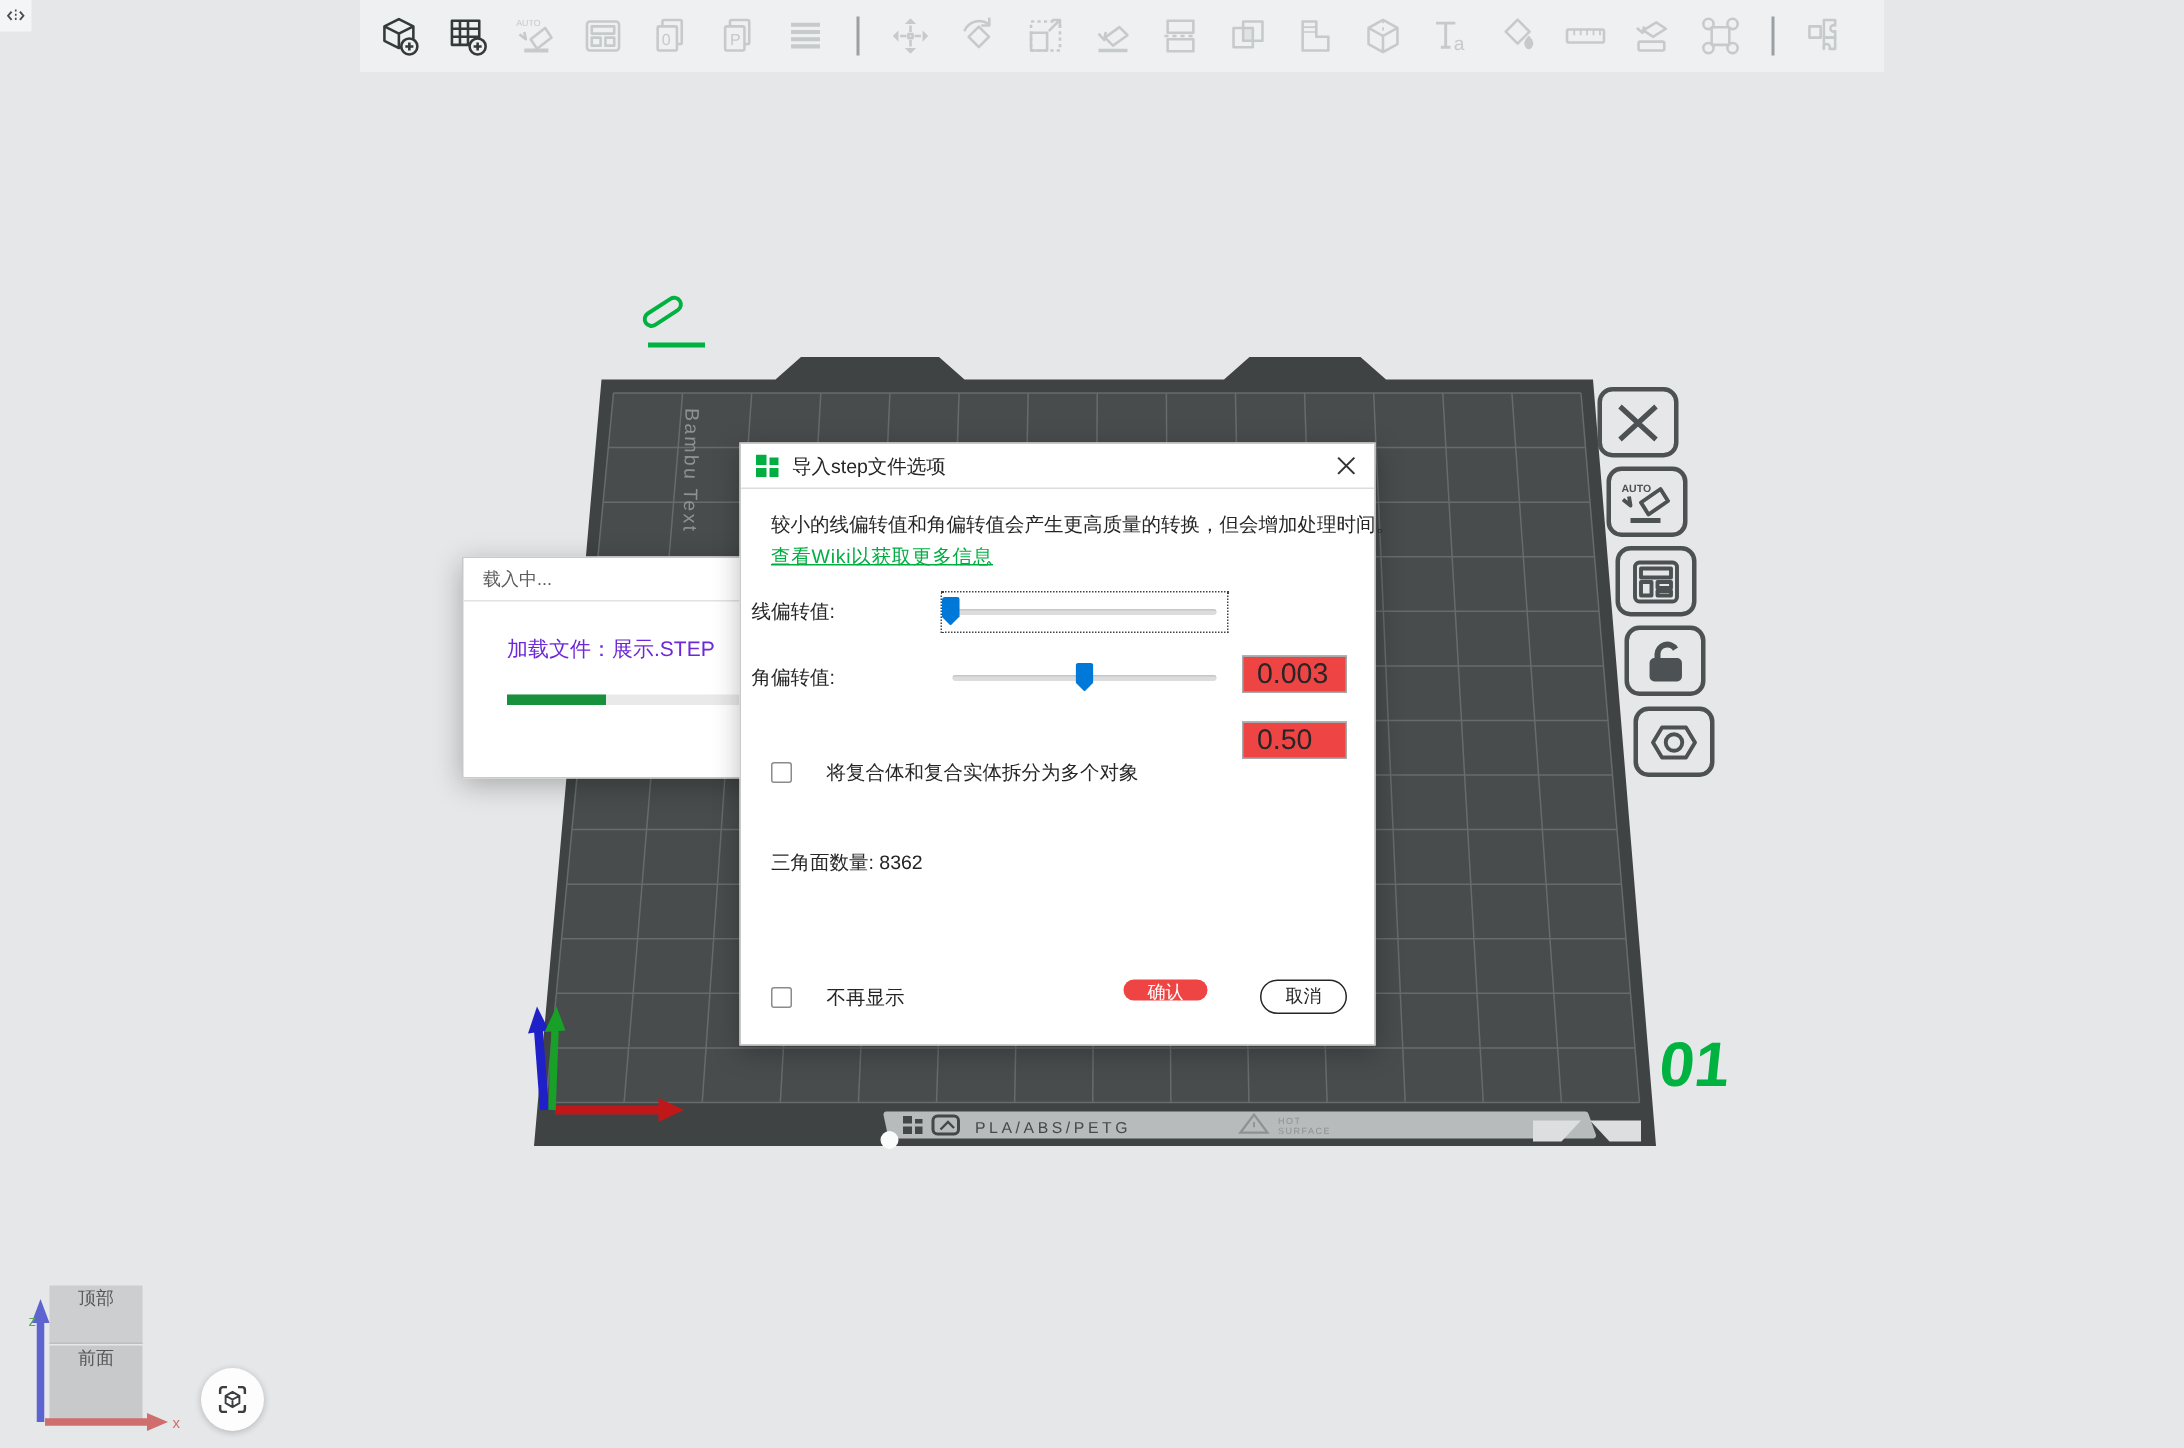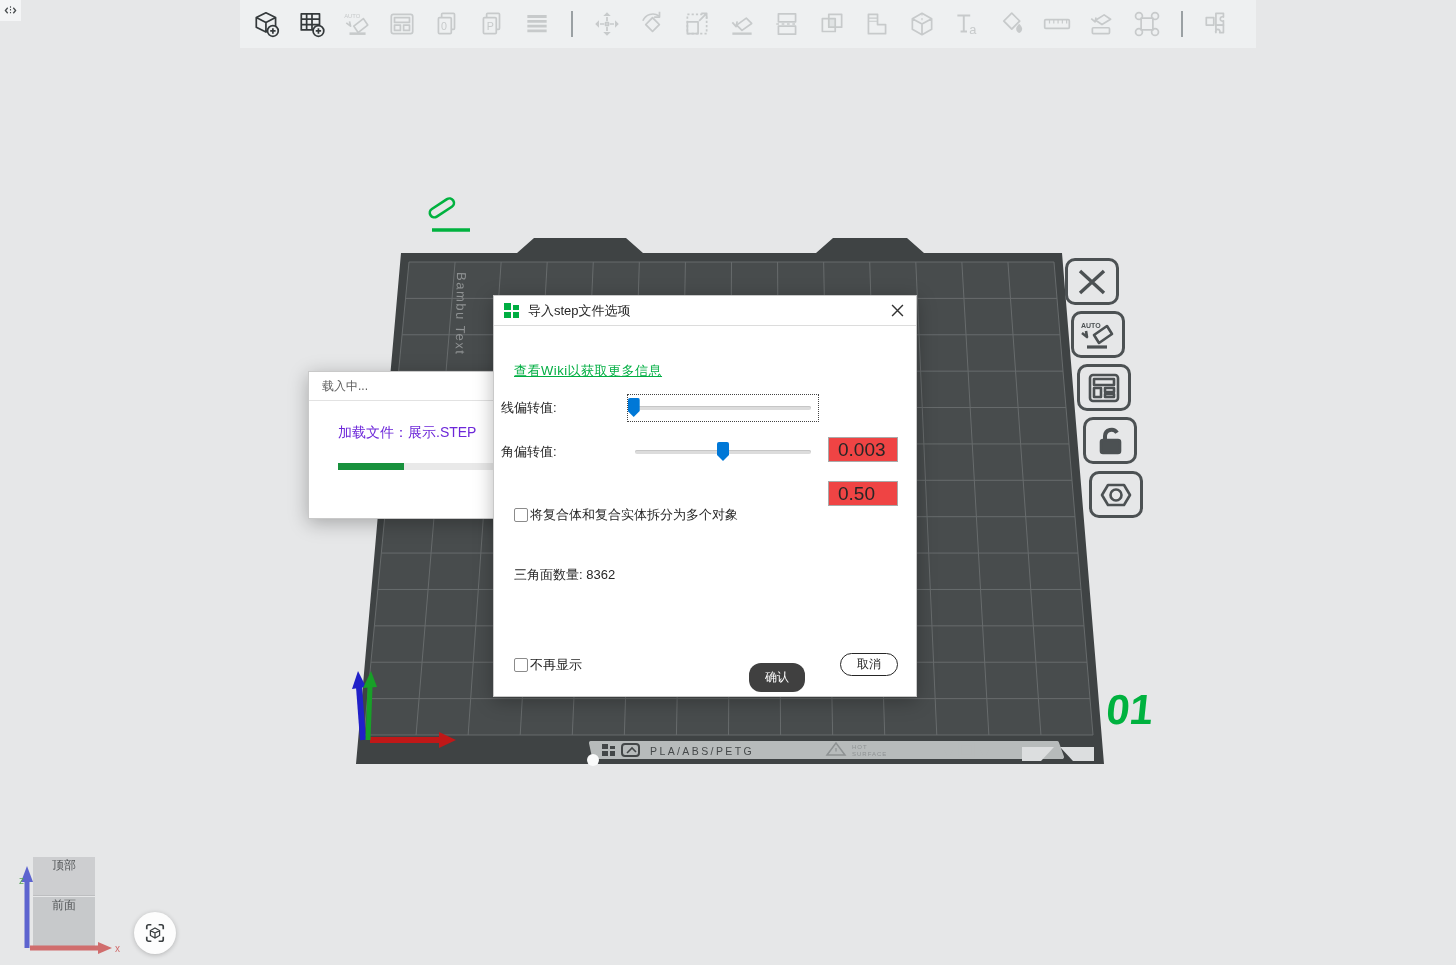--- a/index.html
+++ b/index.html
@@ -53,27 +53,27 @@
   .slider-box { position:absolute; left:134px; width:190px; height:26px; }
   .slider-box.focused { outline:1px dotted #444; }
   .slider-track { position:absolute; left:7px; right:7px; top:11px; height:4px;
     background:#dcdcdc; border-radius:2px; box-shadow:inset 0 1px 0 #c6c6c6; }
   .slider-thumb { position:absolute; top:3px; width:12px; height:19px; background:#0078d7;
     margin-left:-6px; border-radius:2px 2px 0 0;
     clip-path:polygon(0 0,100% 0,100% 68%,50% 100%,0 68%); cursor:pointer; }
   .value-box { position:absolute; left:334px; width:70px; height:25px; border:1px solid #a9a9a9;
     font-size:19px; color:#262626; line-height:23px; padding-left:9px; background:#ef4444;margin-top:41px; }
 
-  .chk-row { position:absolute; left:20px; display:flex; align-items:center; gap:2px; }
+  .chk-row { position:absolute; left:20px; display:flex; align-items:center; gap:23px; }
   .chk { width:14px; height:14px; border:1px solid #8b8b8b; border-radius:2px; background:#fff; cursor:pointer; flex:none; }
   .chk-label { font-size:13px; color:#262626; }
   .tri-count { position:absolute; left:20px; top:270px; font-size:13px; color:#262626; }
 
-  .btn-confirm { position:absolute; left:255px; top:357px; width:56px; height:29px;
-    border:none; border-radius:12px; background:#404040; color:#fff; font-size:12px; cursor:pointer;margin-top:10px; }
+  .btn-confirm { position:absolute; left:255px; top:357px; width:56px; height:14px;
+    border:none; border-radius:12px; background:#ef4444; color:#fff; font-size:12px; cursor:pointer; }
   .btn-cancel { position:absolute; left:346px; top:357px; width:58px; height:23px;
     border:1px solid #262626; border-radius:12px; background:#fff; color:#262626; font-size:12px; cursor:pointer; }
 
   
   .nav-face { position:absolute; left:33px; display:flex; justify-content:center;
     font-size:12px; color:#55585a; cursor:pointer; z-index:2; }
   .nav-face.top { top:857px; width:62px; height:39px; background:#cdced0; border-bottom:1px solid #bdbec0; }
   .nav-face.front { top:897px; width:62px; height:53px; background:#c7c9cb; }
   .nav-axes { position:absolute; left:8px; top:858px; z-index:3; pointer-events:none; }
   .cam-btn { position:absolute; left:134px; top:912px; width:42px; height:42px; border-radius:50%;
@@ -386,20 +386,21 @@
         </g>
       </svg>
       <span class="imp-title">导入step文件选项</span>
       <span class="imp-close">
         <svg width="13" height="13" viewBox="0 0 12 12">
             <path d="M1 1l10 10M11 1L1 11" stroke="#333" stroke-width="1.3"></path>
           </svg>
       </span>
     </div>
 
+    <div class="imp-desc">较小的线偏转值和角偏转值会产生更高质量的转换，但会增加处理时间。</div>
     <a class="imp-link">查看Wiki以获取更多信息</a>
 
     <div class="slider-label" style="top:103px">线偏转值:</div>
     <div class="slider-box focused" style="top:99px">
       <div class="slider-track"></div>
       <div class="slider-thumb" style="left: 3%;"></div>
     </div>
     <div class="value-box" style="top:100px">0.003</div>
 
     <div class="slider-label" style="top:147px">角偏转值:</div>

